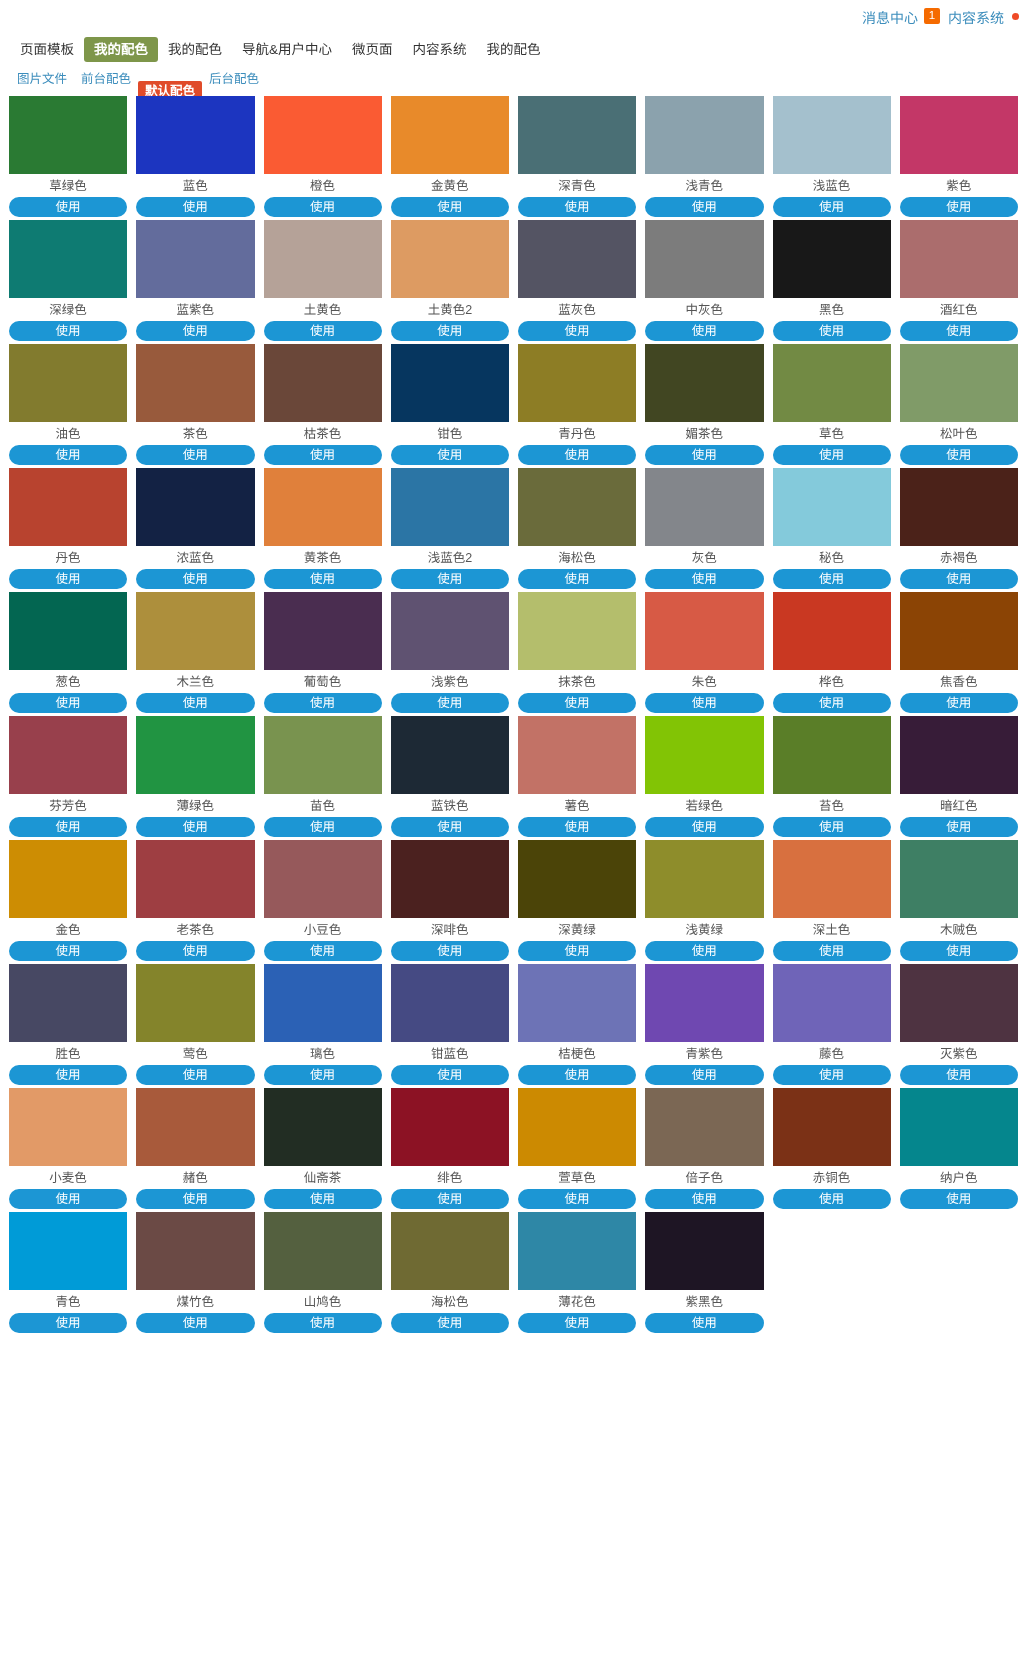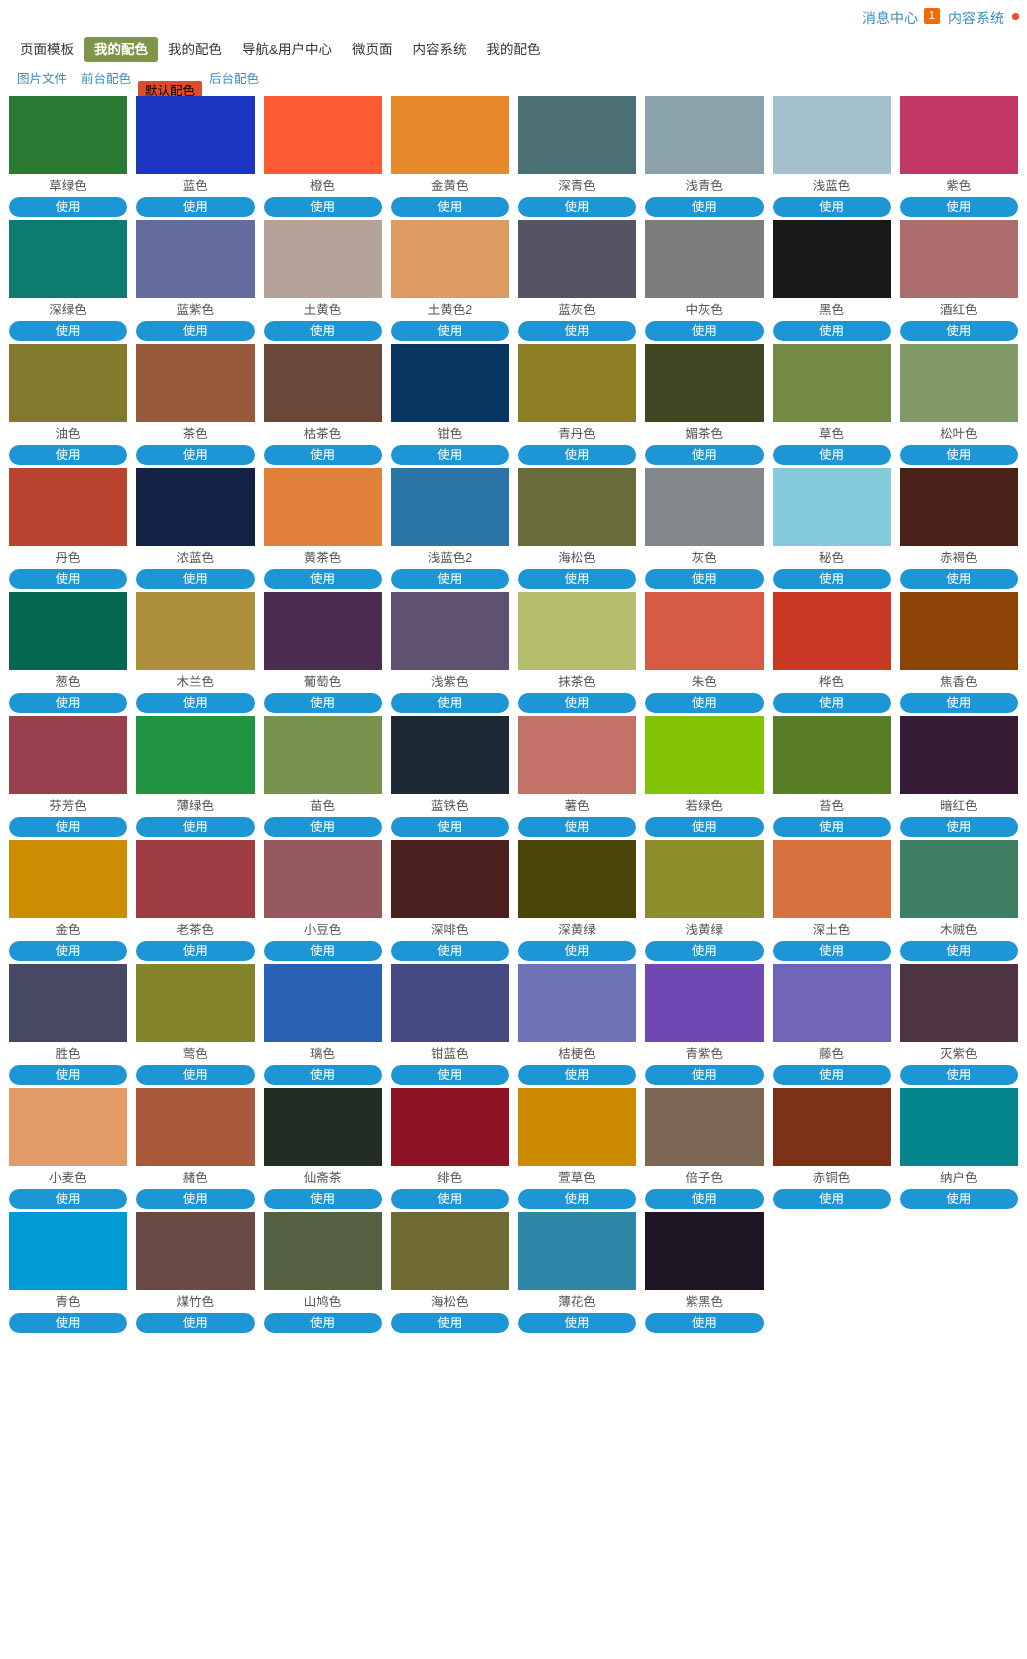--- a/index.html
+++ b/index.html
@@ -106,22 +106,22 @@
     font-size: 12.5px;
     color: #3c8dbc;
     padding: 2px 7px;
     line-height: 16px;
     white-space: nowrap;
     cursor: pointer;
     border-radius: 2px;
   }
   .thirdnav-item.active {
     background: #e04b2a;
-    color: #000000;
-    font-weight: normal;
+    color: #ffffff;
+    font-weight: bold;
     margin-top: 24px;
   }
 
   
   .grid {
     display: grid;
     grid-template-columns: repeat(8, 1fr);
     column-gap: 9px;
     row-gap: 0px;
     padding: 0 9px;

